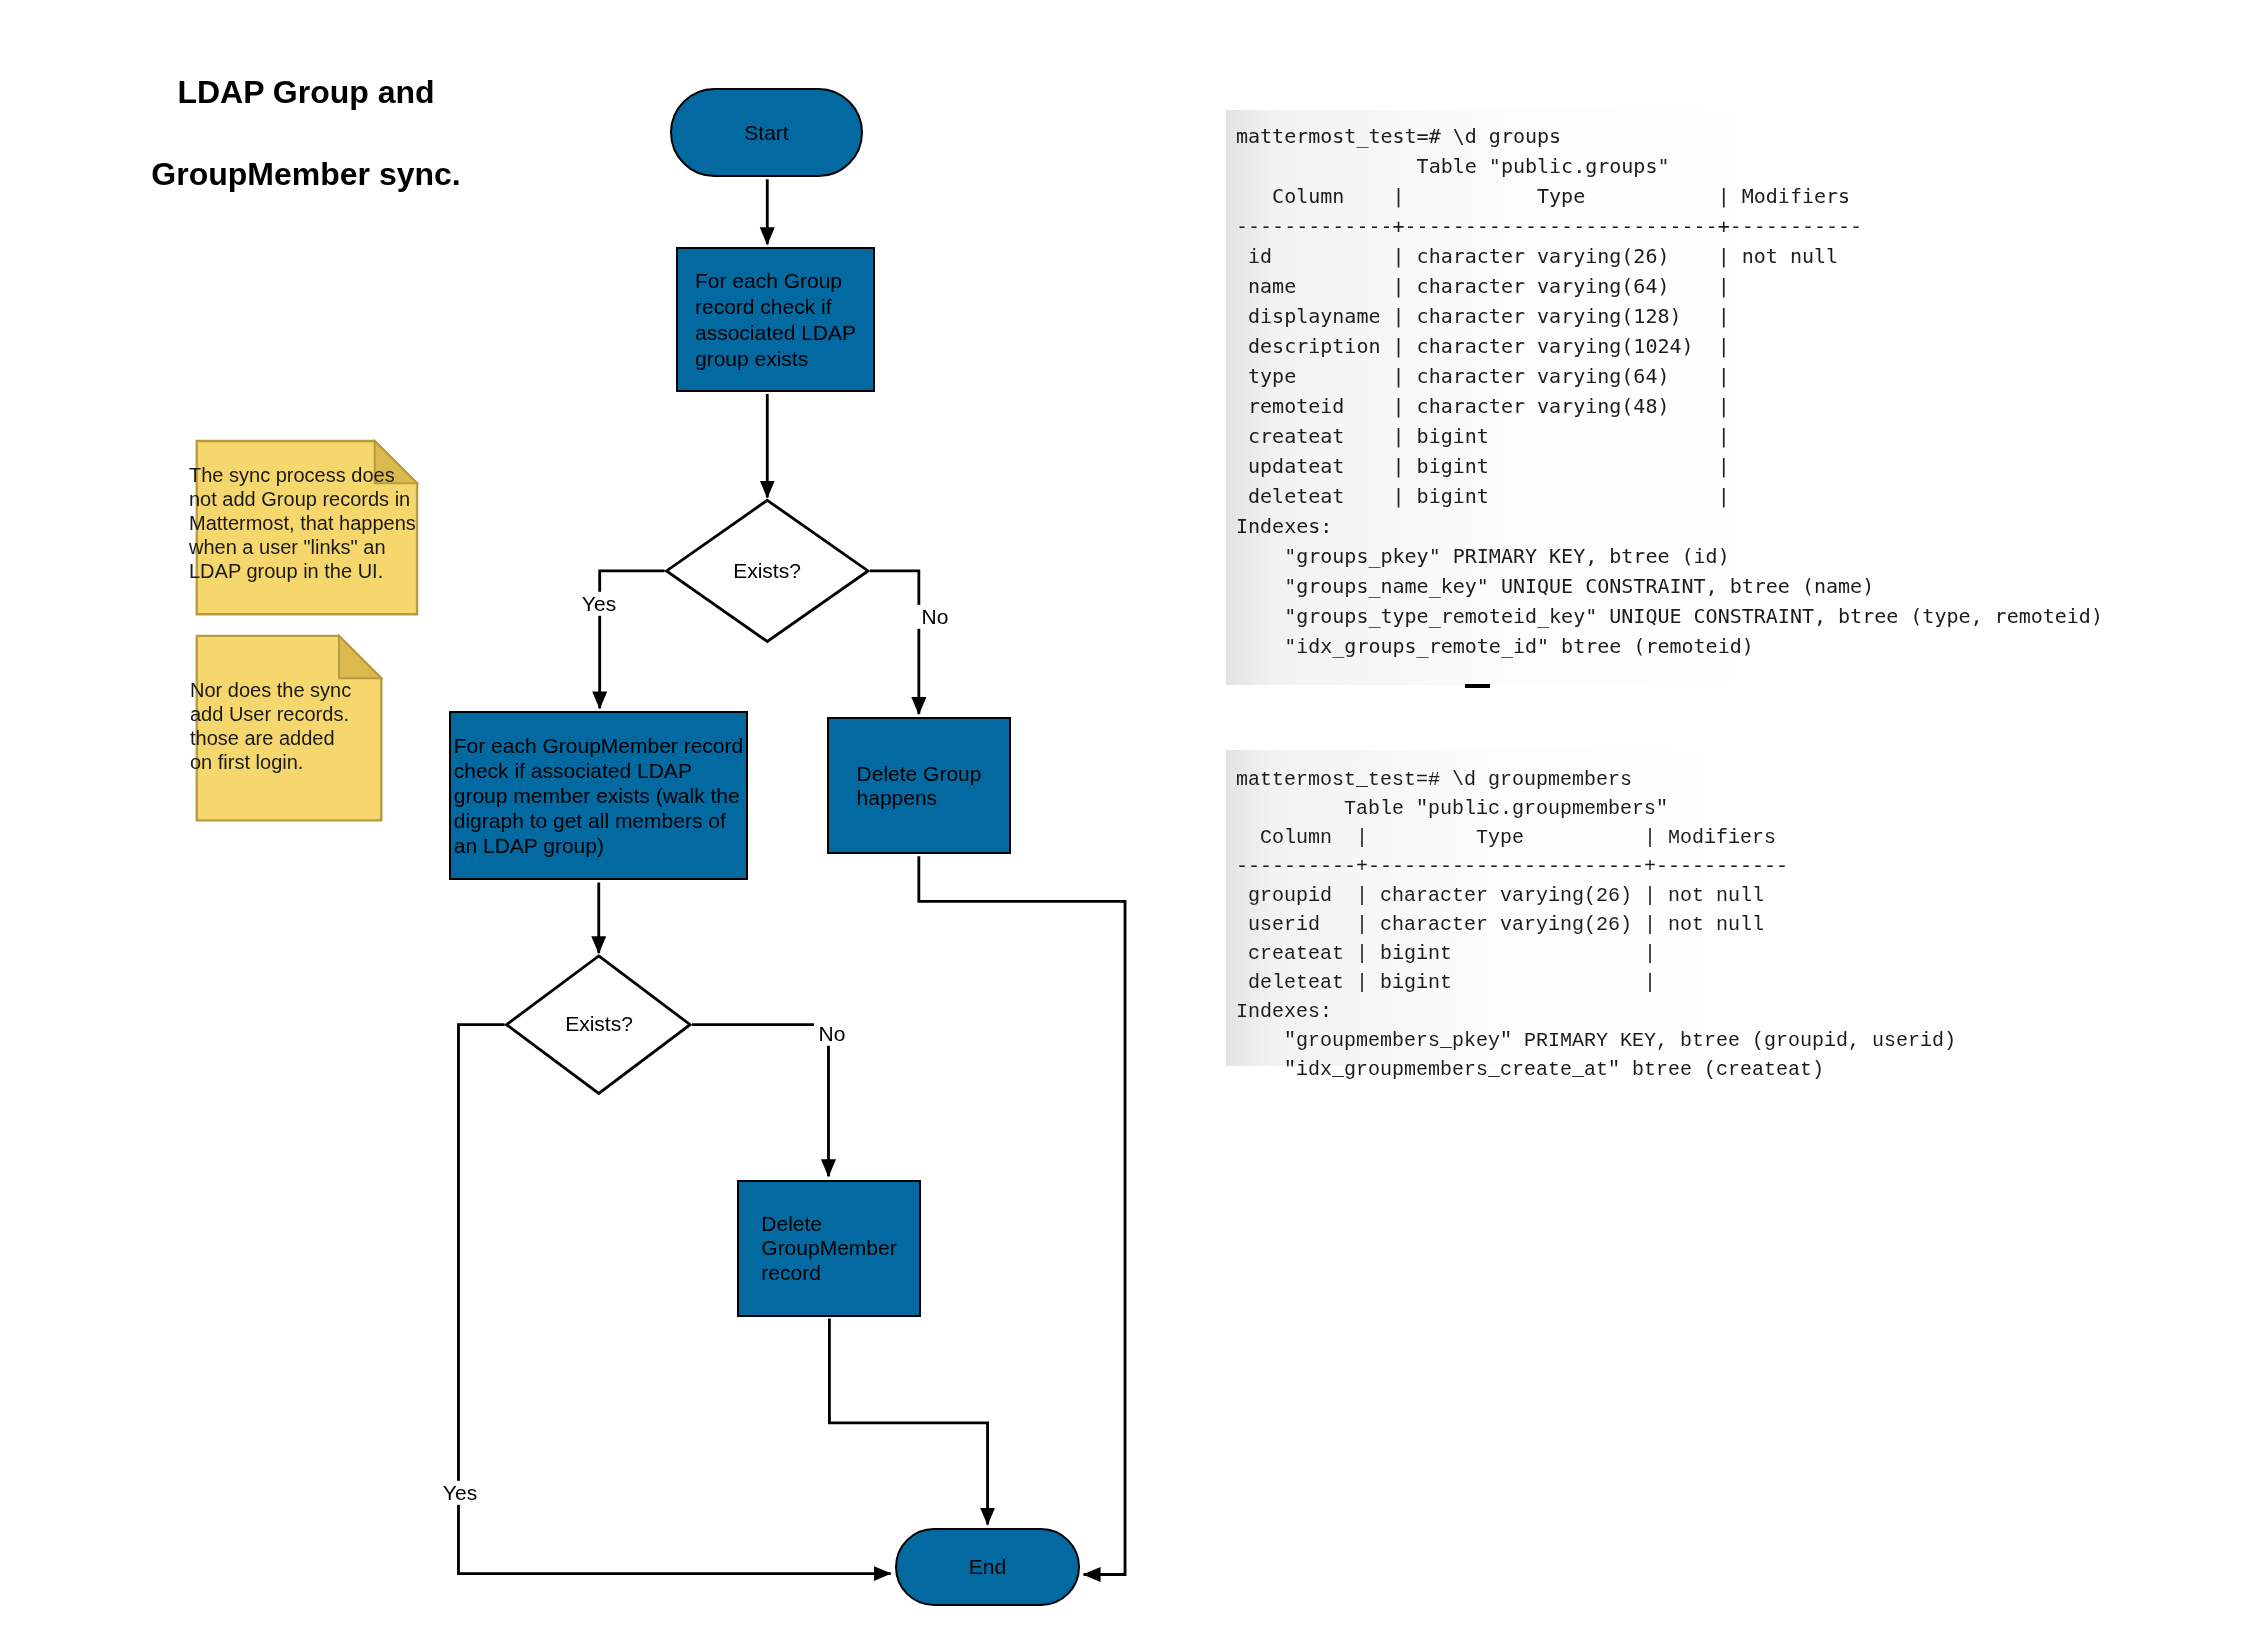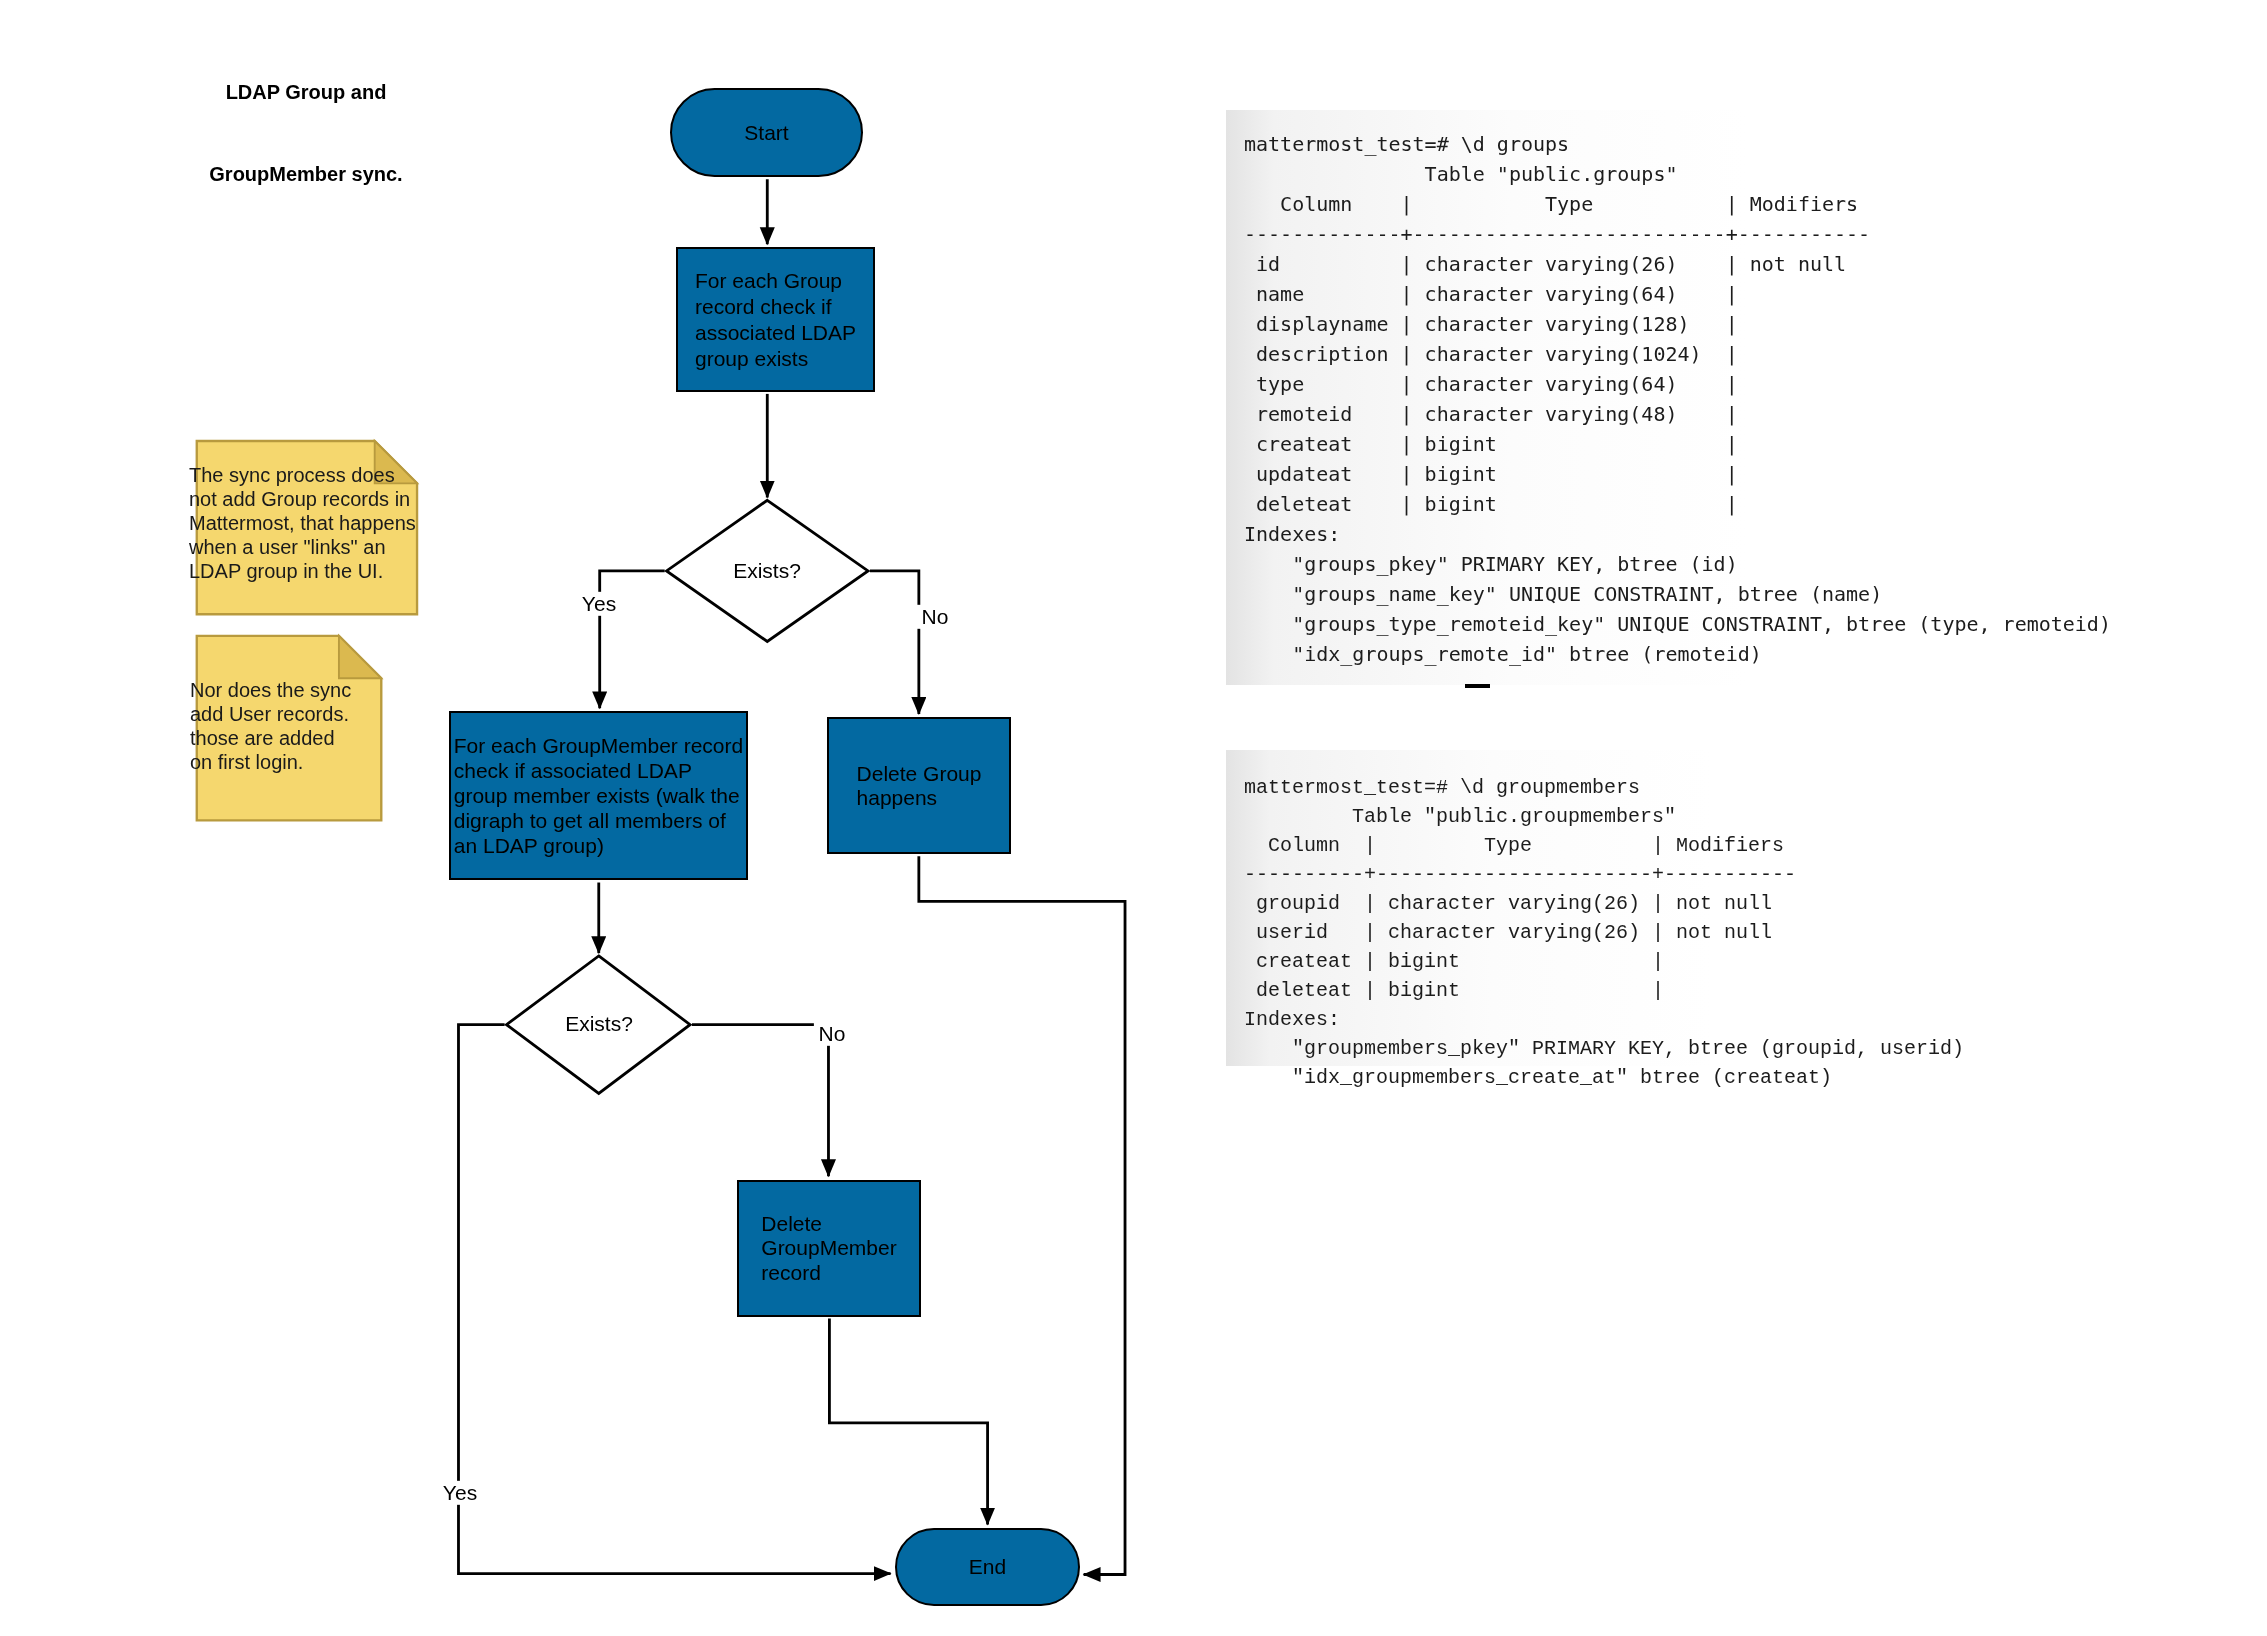--- a/index.html
+++ b/index.html
@@ -4,21 +4,21 @@
 <style>
   html,body{margin:0;padding:0;}
   body{
     width:2267px;height:1637px;position:relative;background:#ffffff;
     font-family:"Liberation Sans", sans-serif;color:#000;
     overflow:hidden;
   }
   #wires{position:absolute;left:0;top:0;width:2267px;height:1637px;}
   .title{
     position:absolute;left:141px;top:31px;width:330px;text-align:center;
-    font-size:20px;font-weight:bold;line-height:41px;white-space:pre-line;
+    font-size:32px;font-weight:bold;line-height:41px;white-space:pre-line;
   }
   .node{
     position:absolute;box-sizing:border-box;border:2.8px solid #000;background:#0369a1;
     display:flex;align-items:center;justify-content:center;
     font-size:21px;line-height:25.4px;white-space:pre-line;
   }
   .stadium{border-radius:56px;}
   .edge-label{
     position:absolute;transform:translate(-50%,-50%);
     font-size:21px;background:#fff;padding:0.9px 4.7px;line-height:22.6px;
@@ -29,21 +29,21 @@
   }
   .note-text{
     position:absolute;font-size:20px;line-height:24px;
     white-space:pre-line;color:#1a1a1a;
   }
   .term-bg{
     position:absolute;
     background:linear-gradient(90deg,#e3e3e3 0%,#f2f2f2 5%,#fcfcfc 30%,#ffffff 55%);
   }
   .term{
-    position:absolute;margin:12px;font-family:"DejaVu Sans Mono", monospace;
+    position:absolute;margin:4px;font-family:"DejaVu Sans Mono", monospace;
     font-size:20px;color:#1c1c1c;white-space:pre;
   }
   .term-groups{line-height:30px;}
   .term-groupmembers{line-height:29px;}
   .cursor{position:absolute;background:#000;}
 </style>
 </head>
 <body>
 
 <svg id="wires" viewBox="0 0 2408 1738">

